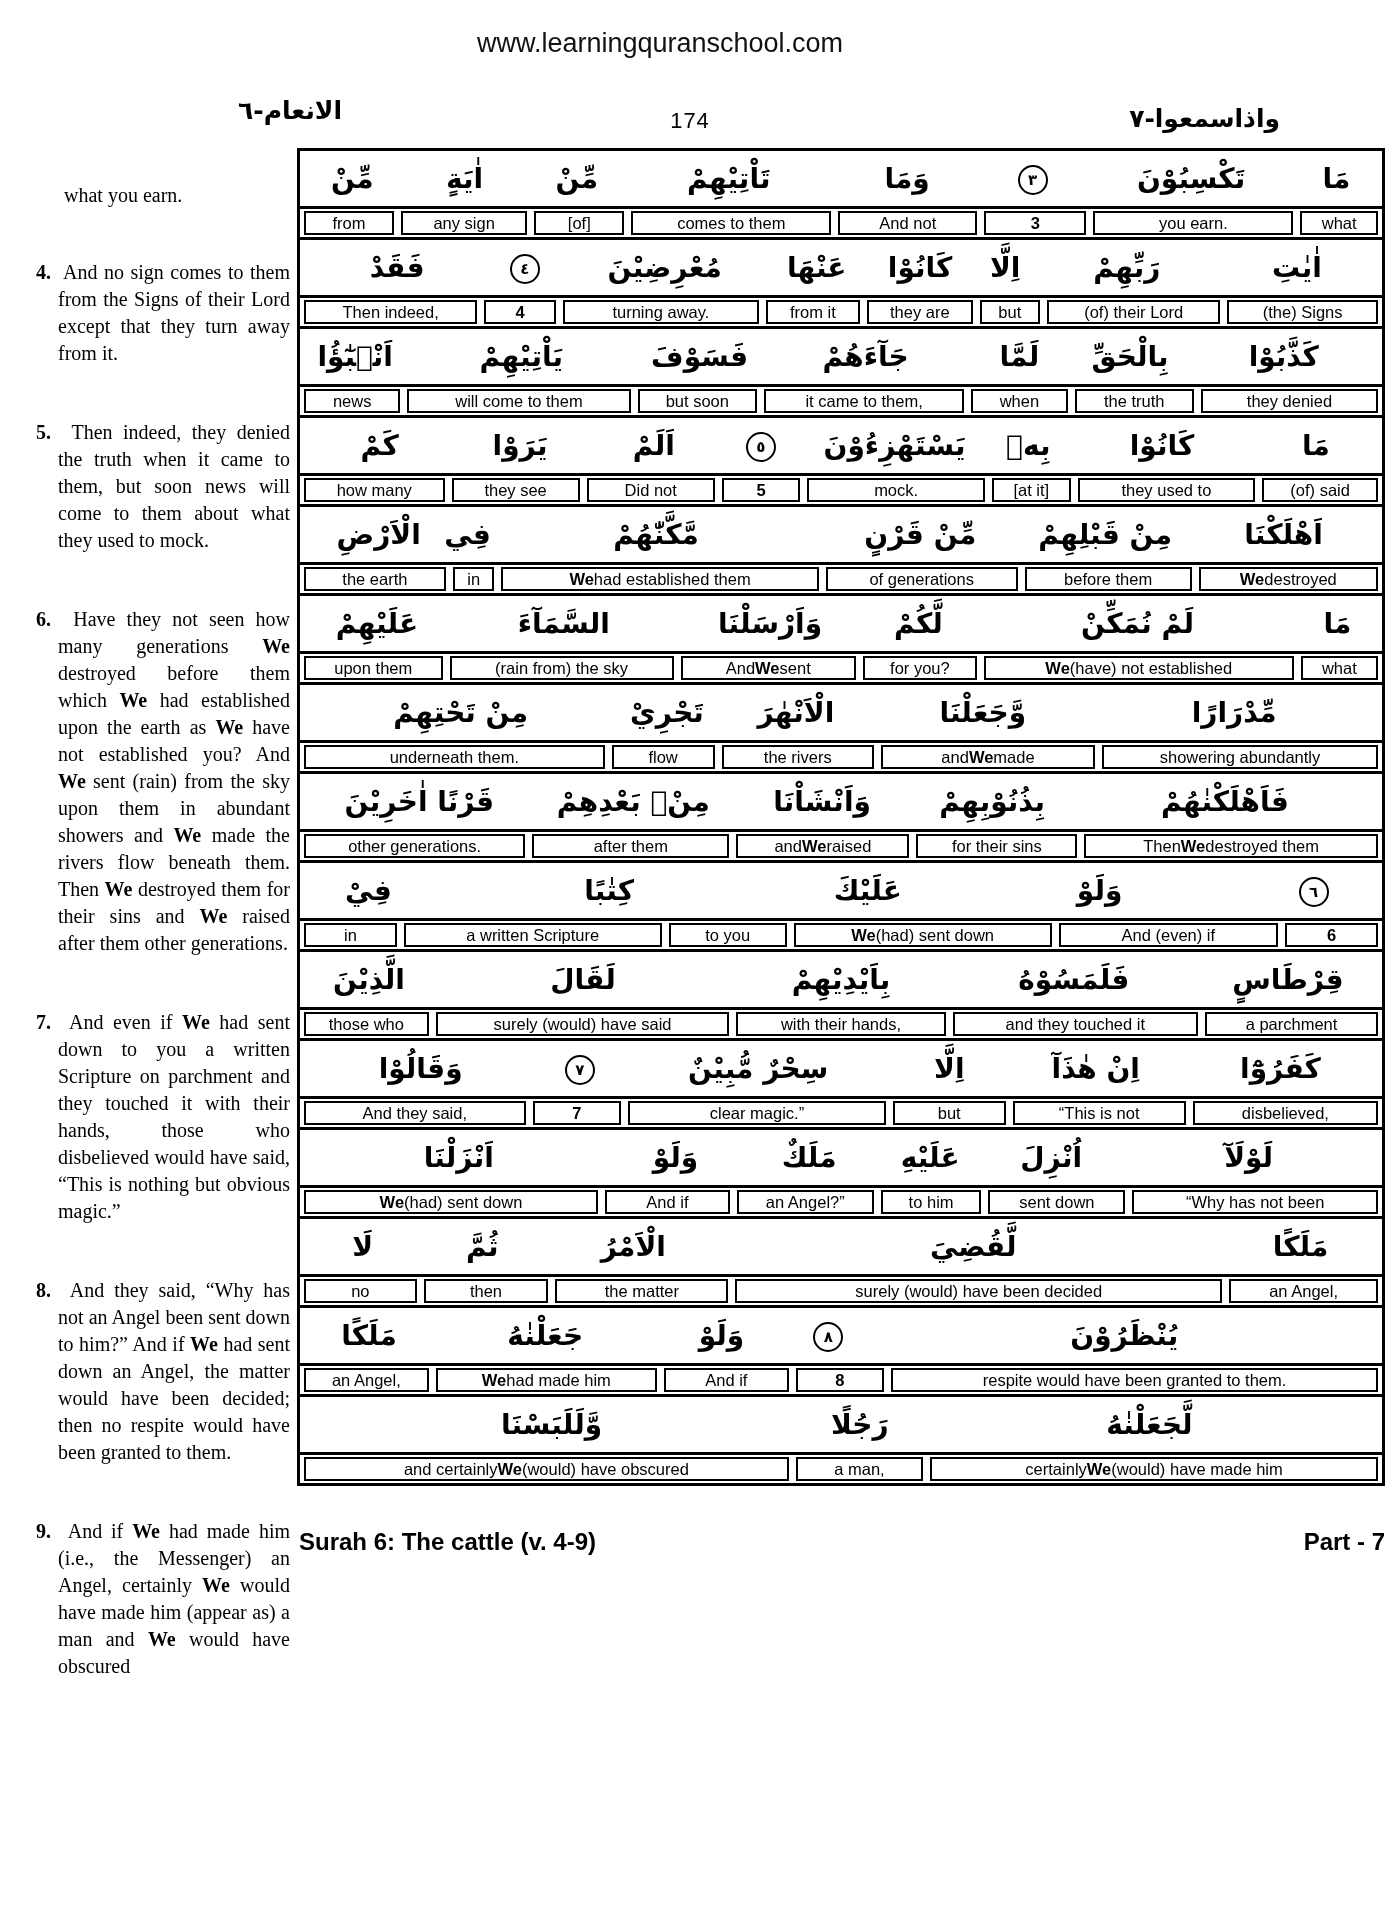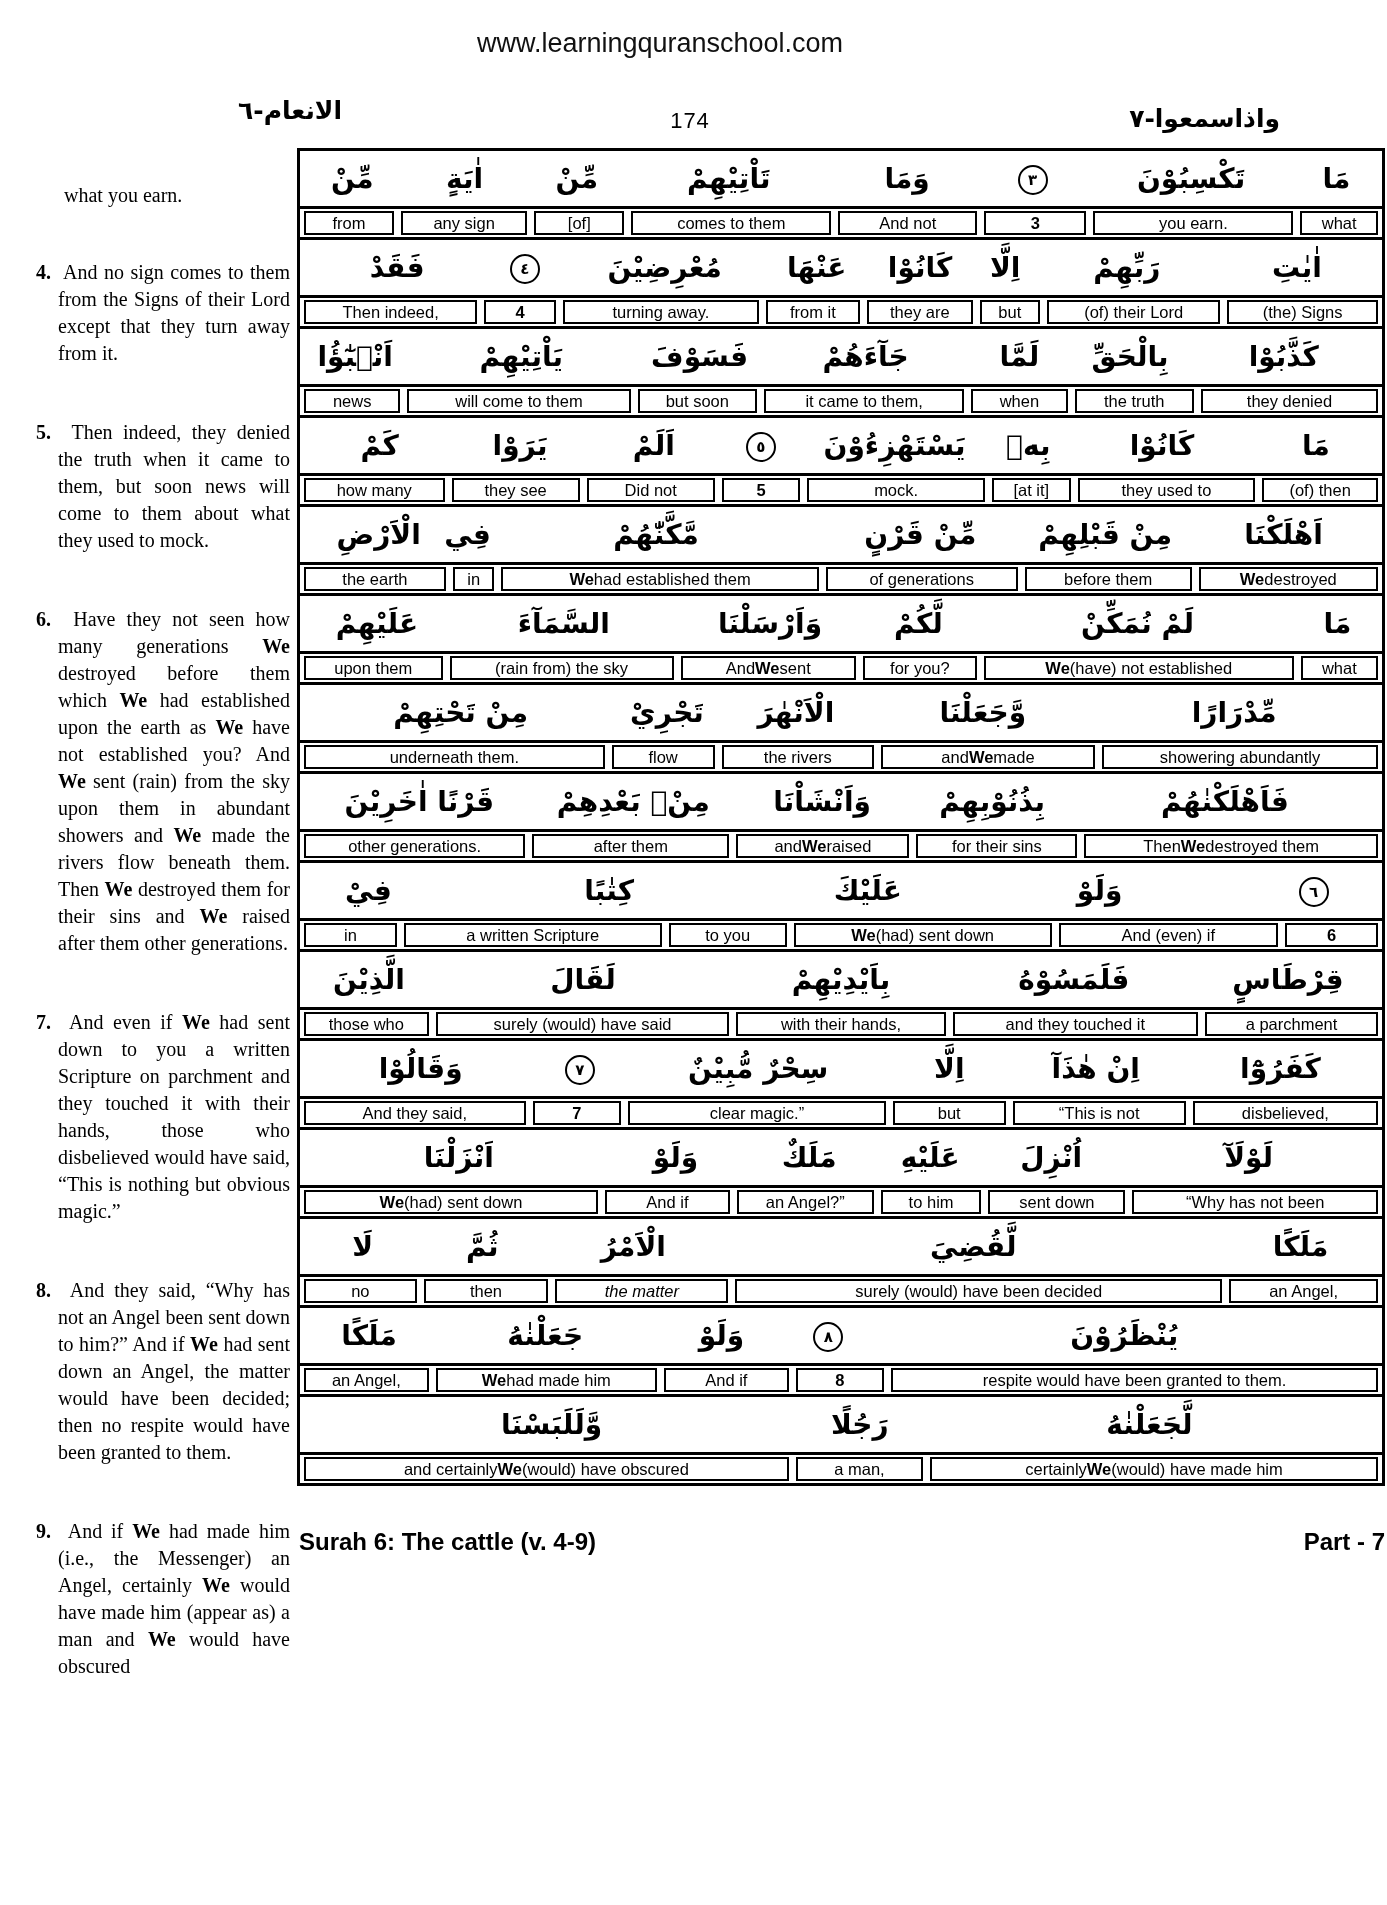--- a/index.html
+++ b/index.html
@@ -130,21 +130,21 @@
         <div class="cells">
           <div class="cell" style="flex-grow: 11;">how many</div>
           <div class="cell" style="flex-grow: 10;">they see</div>
           <div class="cell" style="flex-grow: 10;">Did not</div>
           <div class="cell" style="flex-grow: 6;">
             <b>5</b>
           </div>
           <div class="cell" style="flex-grow: 14;">mock.</div>
           <div class="cell" style="flex-grow: 6;">[at it]</div>
           <div class="cell" style="flex-grow: 14;">they used to</div>
-          <div class="cell" style="flex-grow: 9;">(of) then</div>
+          <div class="cell" style="flex-grow: 9;">(of) said</div>
         </div>
       </div>
       <div class="row">
         <div class="ar">
           <span class="aw" style="flex-grow: 14;">اَهْلَكْنَا</span>
           <span class="aw" style="flex-grow: 13;">مِنْ قَبْلِهِمْ</span>
           <span class="aw" style="flex-grow: 15;">مِّنْ قَرْنٍ</span>
           <span class="aw" style="flex-grow: 25;">مَّكَّنّٰهُمْ</span>
           <span class="aw" style="flex-grow: 3;">فِي</span>
           <span class="aw" style="flex-grow: 11;">الْاَرْضِ</span>
@@ -285,21 +285,21 @@
         <div class="ar">
           <span class="aw" style="flex-grow: 12;">مَلَكًا</span>
           <span class="aw" style="flex-grow: 40;">لَّقُضِيَ</span>
           <span class="aw" style="flex-grow: 14;">الْاَمْرُ</span>
           <span class="aw" style="flex-grow: 10;">ثُمَّ</span>
           <span class="aw" style="flex-grow: 9;">لَا</span>
         </div>
         <div class="cells">
           <div class="cell" style="flex-grow: 9;">no</div>
           <div class="cell" style="flex-grow: 10;">then</div>
-          <div class="cell" style="flex-grow: 14; font-style: italic;">the matter</div>
+          <div class="cell" style="flex-grow: 14;">the matter</div>
           <div class="cell" style="flex-grow: 40;">surely (would) have been decided</div>
           <div class="cell" style="flex-grow: 12;">an Angel,</div>
         </div>
       </div>
       <div class="row">
         <div class="ar">
           <span class="aw" style="flex-grow: 40;">يُنْظَرُوْنَ</span>
           <span class="aw" style="flex-grow: 7;"><span class="vc">٨</span></span>
           <span class="aw" style="flex-grow: 10;">وَلَوْ</span>
           <span class="aw" style="flex-grow: 18;">جَعَلْنٰهُ</span>

